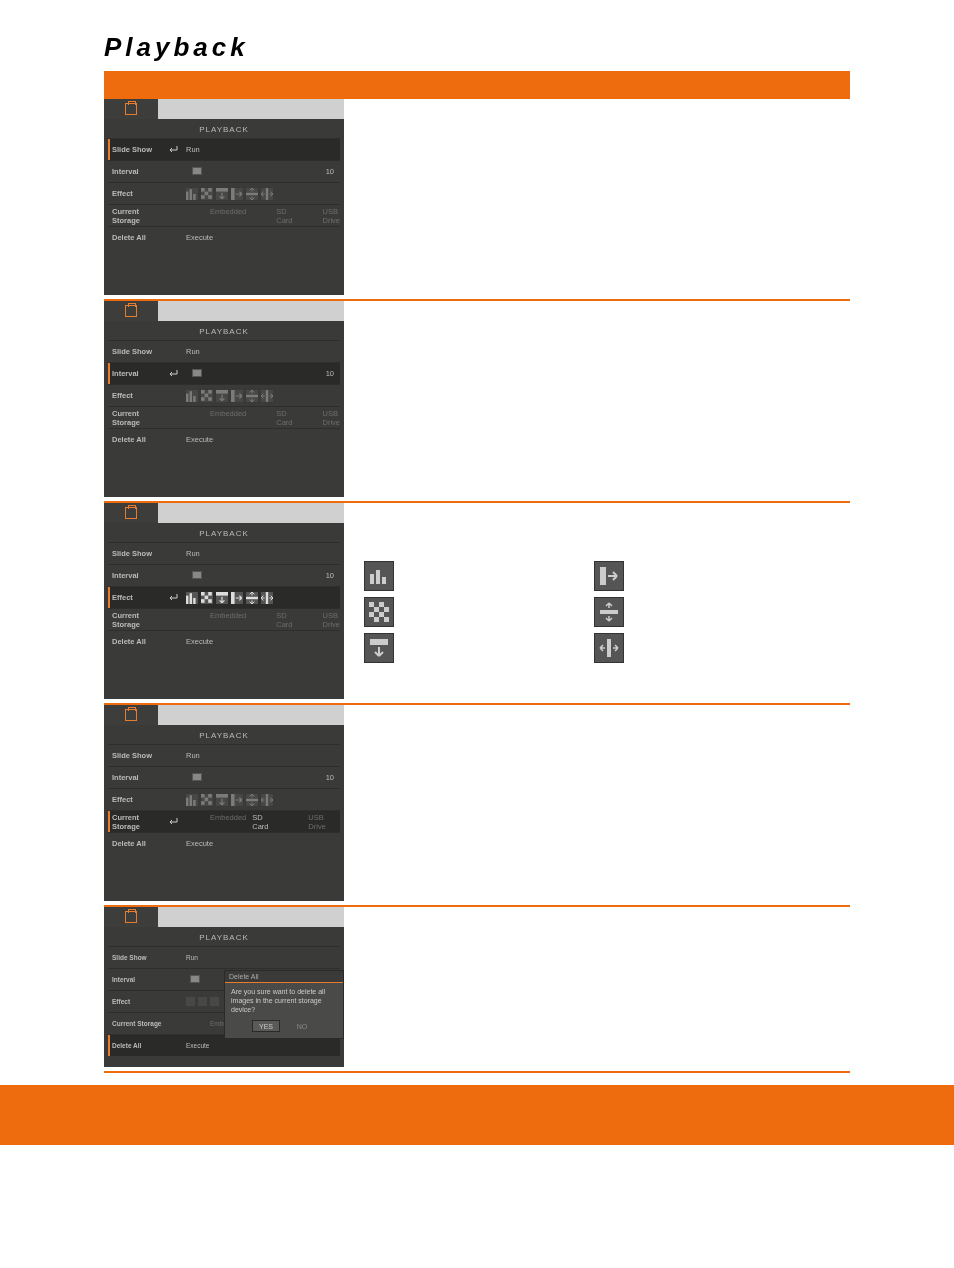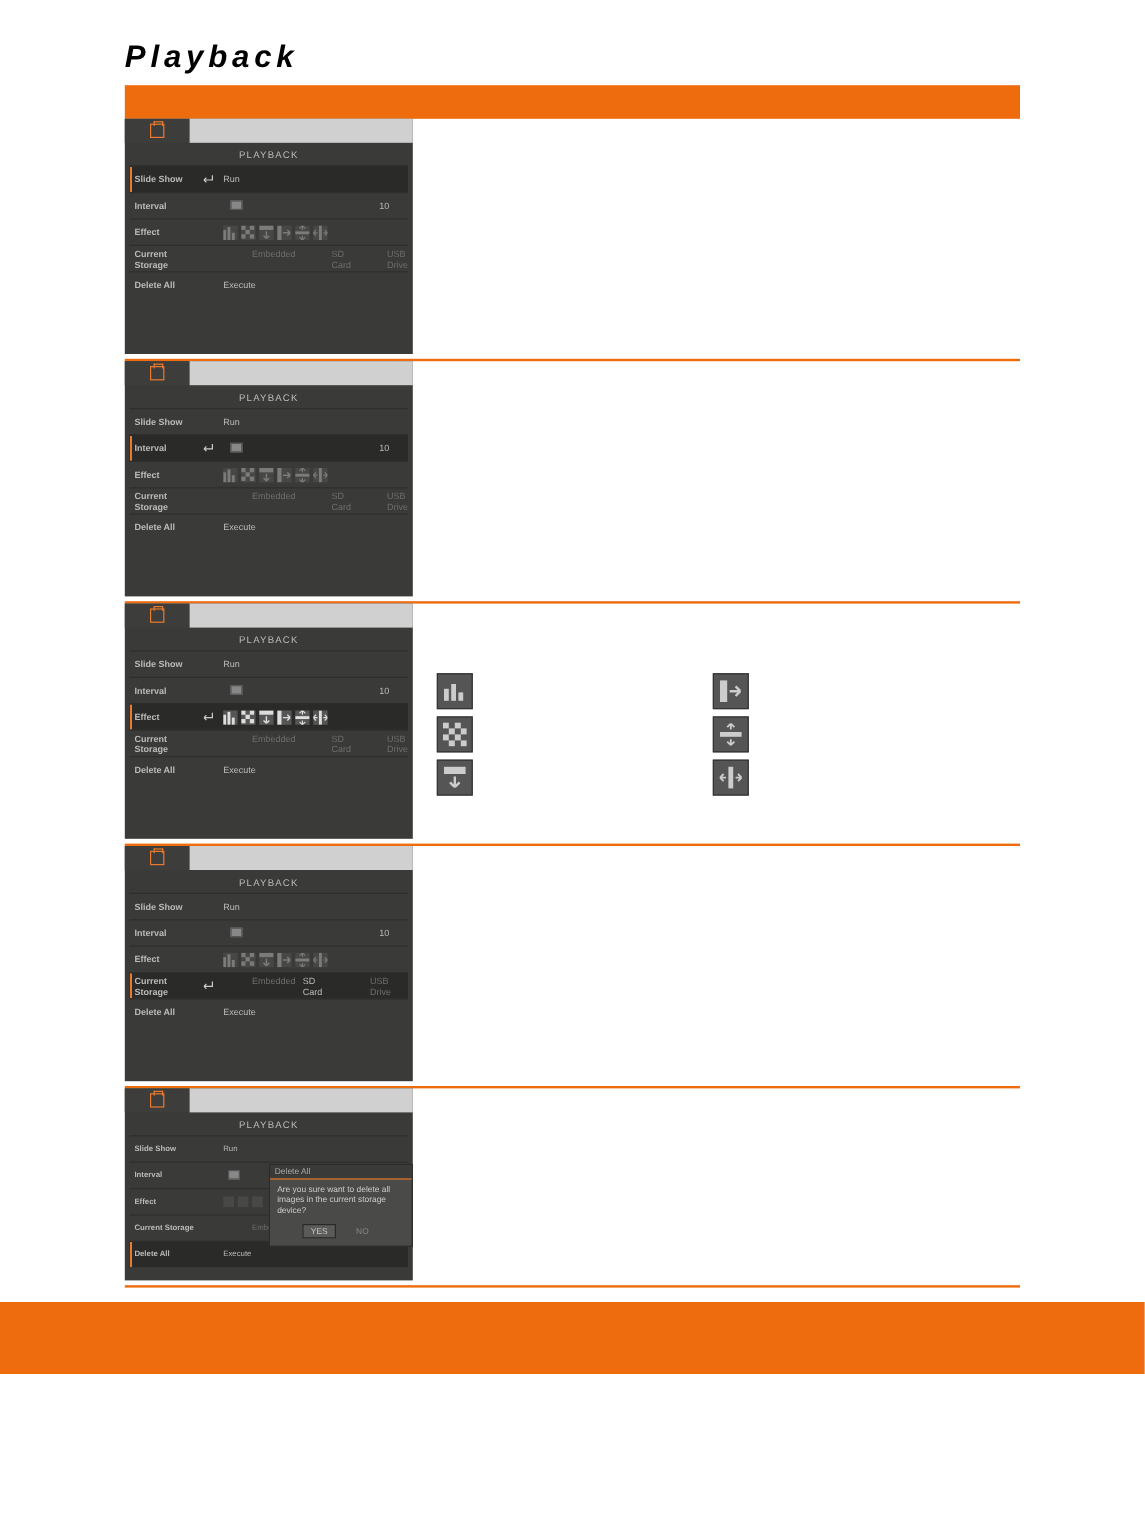--- a/index.html
+++ b/index.html
@@ -111,20 +111,21 @@
     flex: 1;
     display: flex;
     align-items: flex-start;
     gap: 6px;
     font-size: 7.5px;
     color: #bbb;
   }
   .ss-valwrap .dim { color: #6d6d6b; padding-left: 24px; }
   .ss-val-end {
     width: 24px;
+    text-align: right;
     padding-right: 6px;
     font-size: 7.5px;
     color: #bbb;
   }
 
   .mini-icon-row {
     display: flex;
     gap: 3px;
   }
   .mini-icon {

